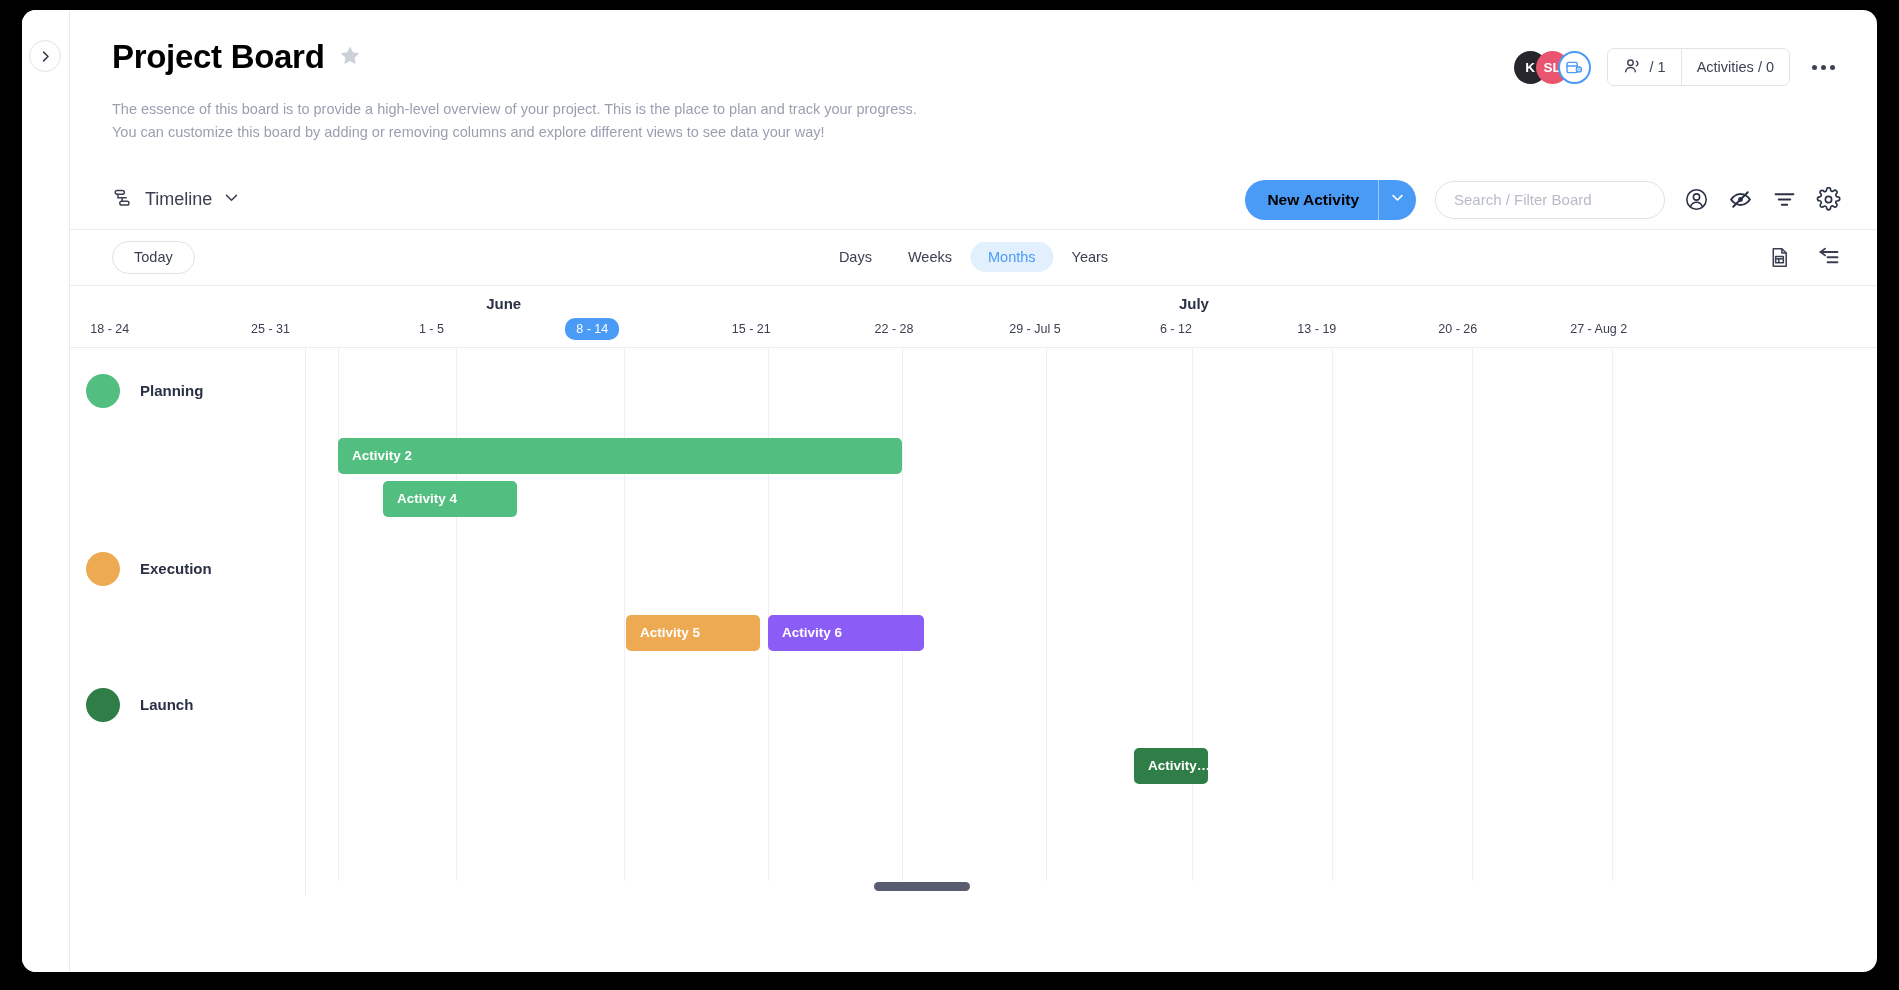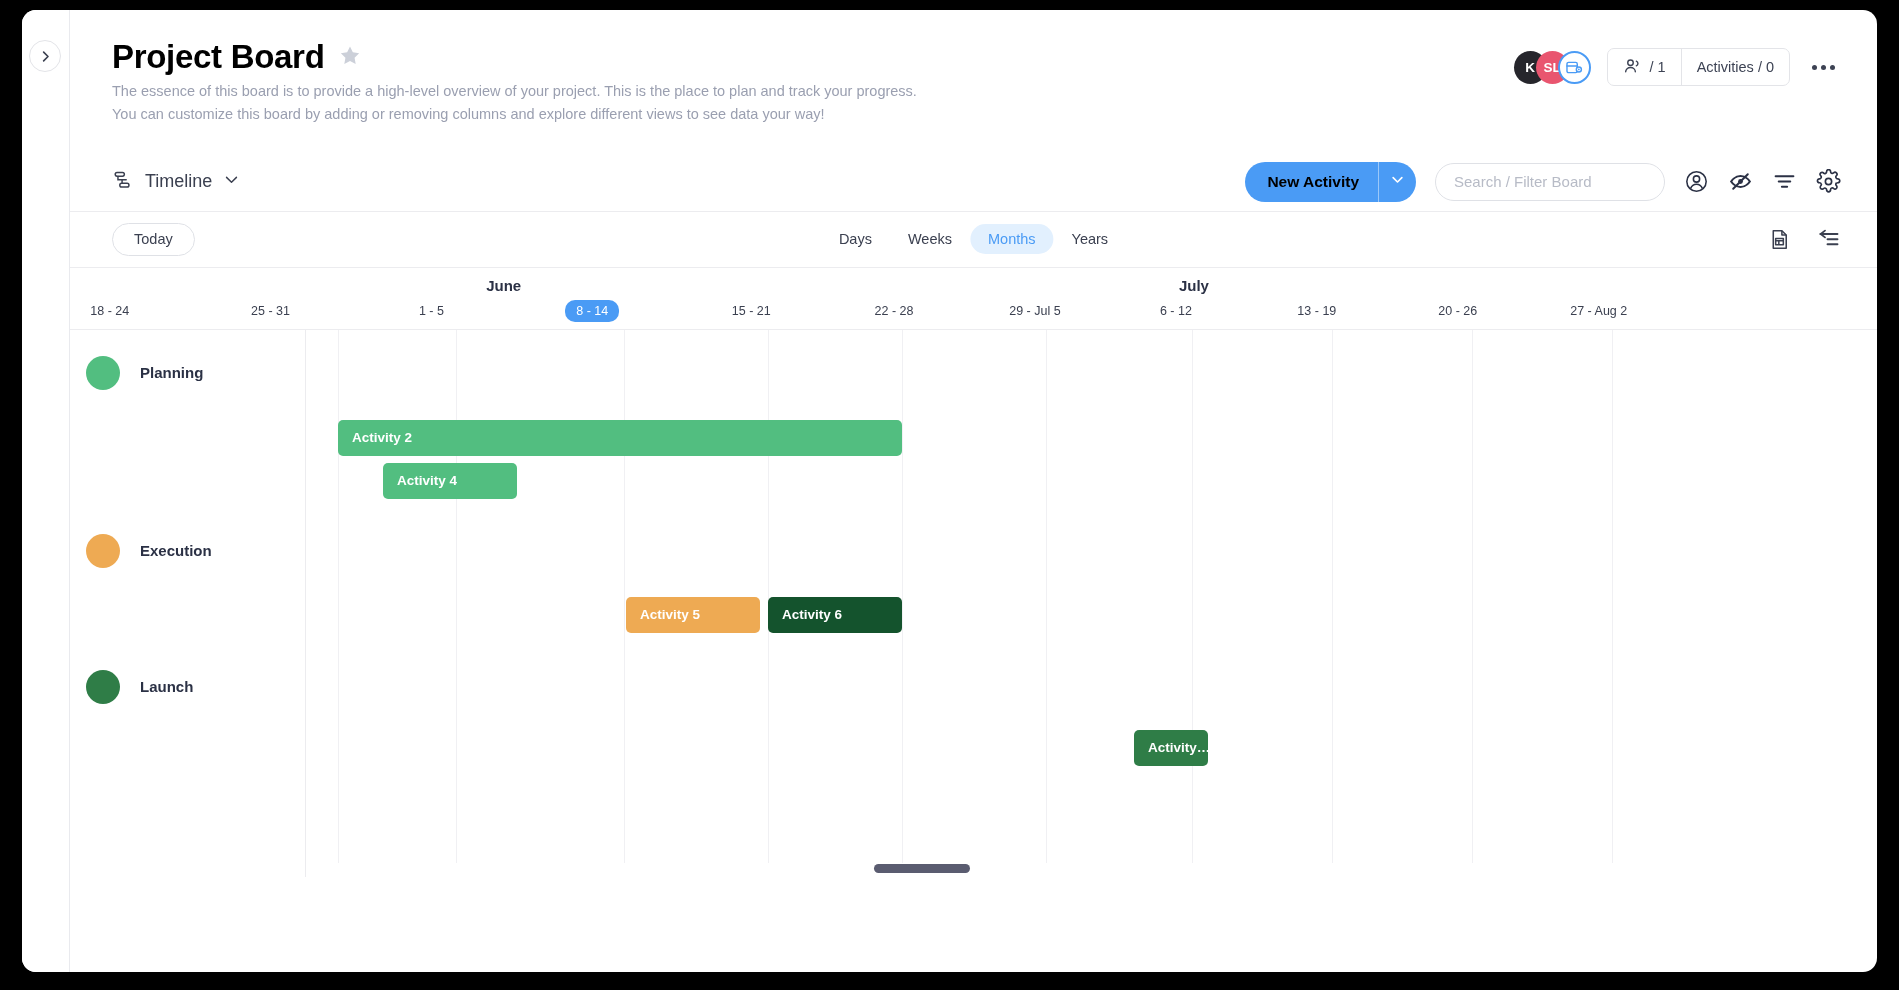--- a/index.html
+++ b/index.html
@@ -36,21 +36,21 @@
   #content { position: absolute; left: 48px; top: 0; right: 0; bottom: 0; }
 
   
   .header { padding: 28px 40px 0 42px; position: relative; }
   .title-row { display: flex; align-items: center; gap: 14px; }
   .board-title {
     font-size: 33px; font-weight: bold; color: #000000; letter-spacing: -0.3px; text-align: right;
   }
   .star-icon { color: #ccd0d9; display: block; }
   .board-desc {
-    margin-top: 4px;
+    margin-top: 22px;
     font-size: 14.5px; line-height: 1.62; color: #9a9fb0;
     max-width: 812px;
   }
 
   
   .header-right {
     position: absolute; right: 36px; top: 38px;
     display: flex; align-items: center; gap: 16px;
   }
   .avatars { display: flex; align-items: center; }
@@ -402,21 +402,21 @@
         <div class="vline" style="left:596px"></div>
         <div class="vline" style="left:740px"></div>
         <div class="vline" style="left:886px"></div>
         <div class="vline" style="left:1026px"></div>
         <div class="vline" style="left:1166px"></div>
         <div class="vline" style="left:1306px"></div>
 
         <div class="bar" style="left:32px;  width:564px; top:90px;  background:#52be80">Activity 2</div>
         <div class="bar" style="left:77px;  width:134px; top:133px; background:#52be80">Activity 4</div>
         <div class="bar" style="left:320px; width:134px; top:267px; background:#eeaa53">Activity 5</div>
-        <div class="bar" style="left:462px; width:134px; top:267px; background:#14532d">Activity 6</div>
+        <div class="bar" style="left:462px; width:156px; top:267px; background:#8b5cf6">Activity 6</div>
         <div class="bar" style="left:828px; width:74px;  top:400px; background:#2f7d47">Activity…</div>
       </div>
 
       <div class="hscroll-track">
         <div class="hscroll-thumb" style="left:44.5%; width:5.3%"></div>
       </div>
     </div>
 
   </div>
 </div>

